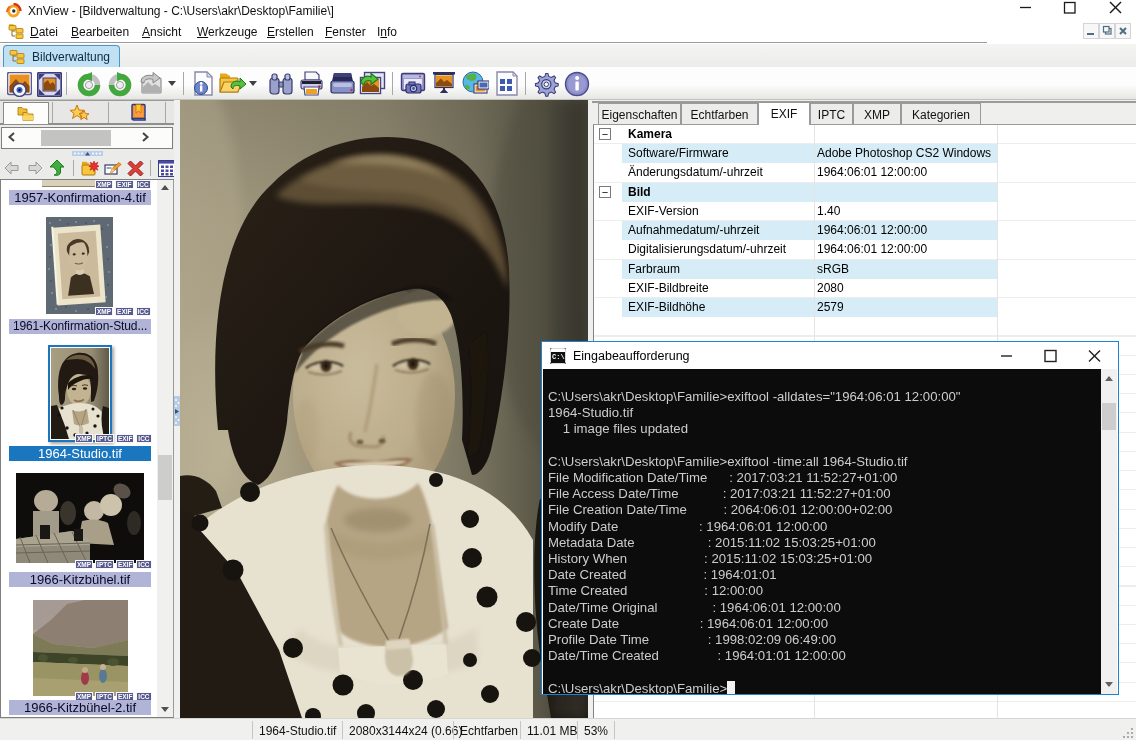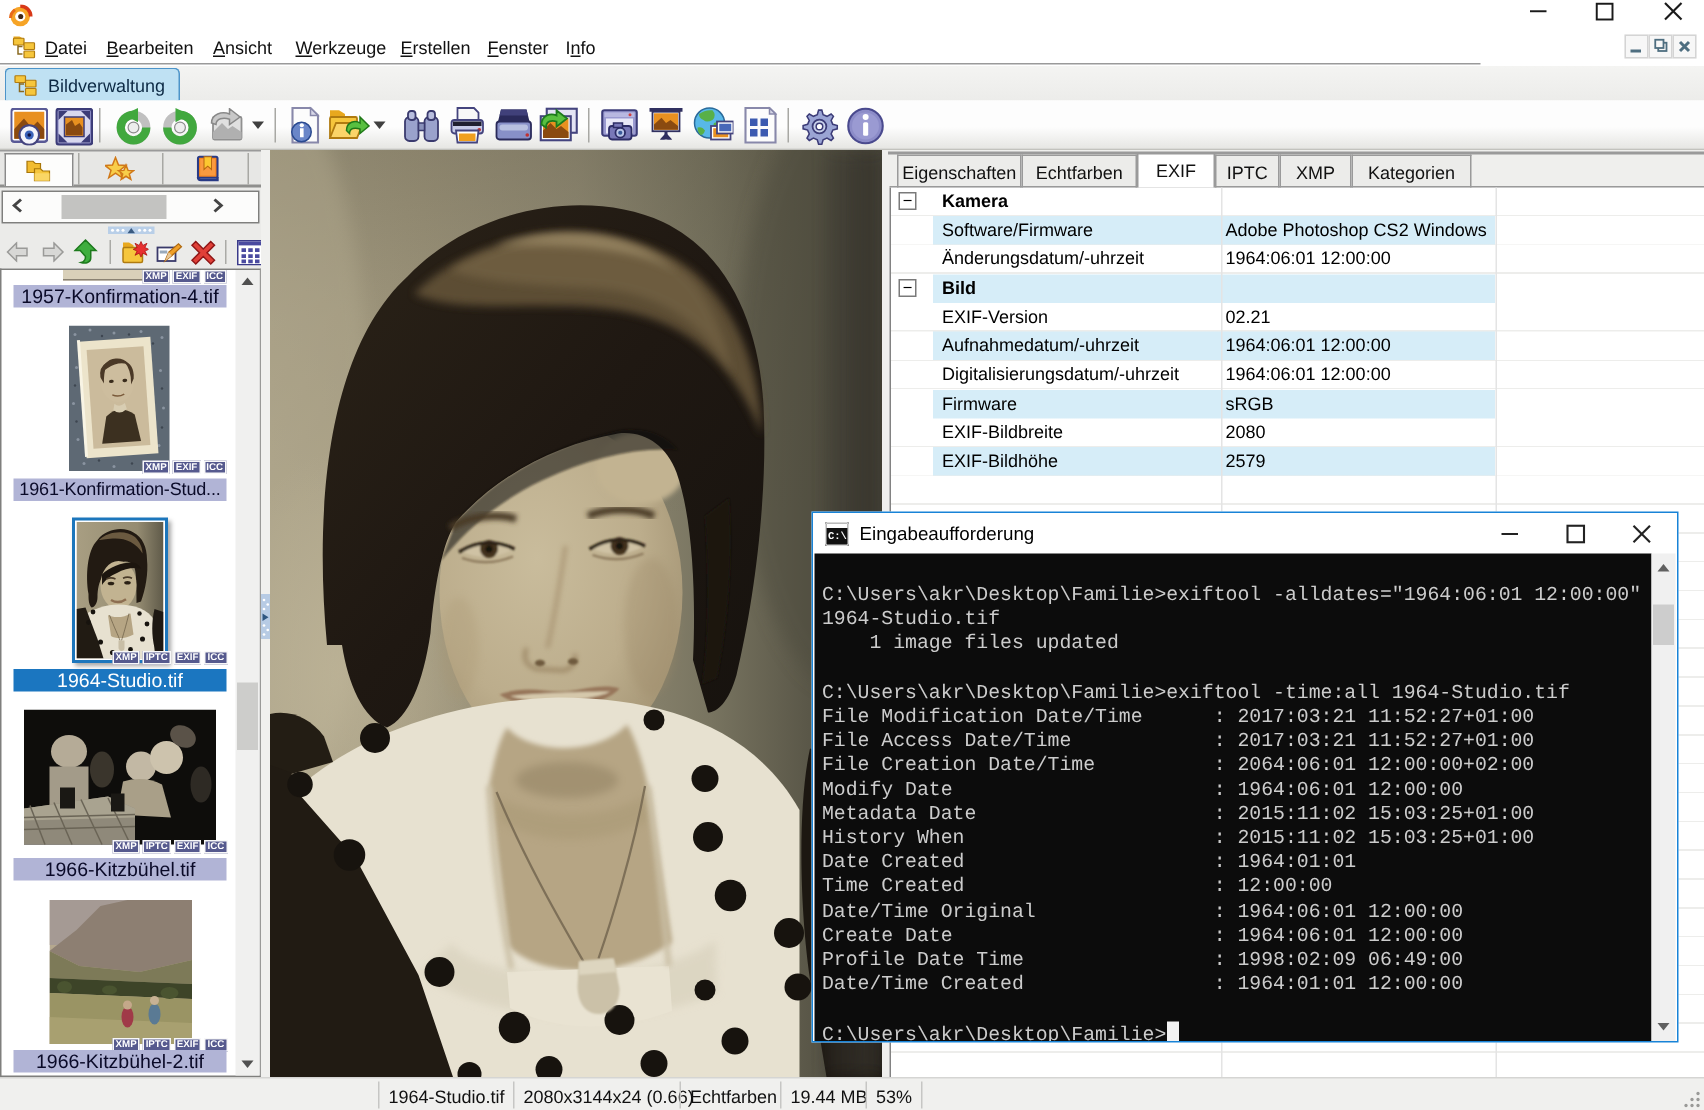--- a/index.html
+++ b/index.html
@@ -20,37 +20,38 @@
 .stext{position:absolute;top:5px;font-size:12px;color:#111;white-space:pre}
 .ptab{position:absolute;top:3px;height:22px;background:#ececea;border:1px solid #9a9a9a;border-bottom:none;font-size:12px;color:#111;text-align:center;padding-top:4px}
 #ptabactive{top:2px;height:23px;background:#fff;z-index:3}
 #tbl{position:absolute;left:6px;top:25px;width:542px;height:593px;background:repeating-linear-gradient(to bottom,transparent 0px,transparent 18.2px,#ededeb 18.2px,#ededeb 19.23px)}
 .trow{position:absolute;left:0;width:542px;height:19px;font-size:12px;color:#000}
 .trow.tblue{background:linear-gradient(90deg,#fff 28px,#d6edf8 28px,#d6edf8 403px,#fff 403px)}
 .texp{position:absolute;left:5px;top:3px;width:12px;height:12px;border:1px solid #7a7a7a;background:#fff;font-size:11px;line-height:10px;text-align:center}
 .tname{position:absolute;left:34px;top:2px;white-space:pre}
 .tval{position:absolute;left:223px;top:2px;white-space:pre}
 #cmdtitle{position:absolute;left:0;top:0;width:576px;height:27px;background:#fff}
-#cmdcon{position:absolute;left:1px;top:27px;width:558px;height:325px;background:#0c0c0c;color:#cccccc;font-family:Liberation Mono, monospace;font-size:13.2px;line-height:16.2px;white-space:pre;padding:20px 0 0 5px;overflow:hidden}
+#cmdcon{position:absolute;left:1px;top:27px;width:558px;height:325px;background:#0c0c0c;color:#cccccc;font-family:Liberation Sans, sans-serif;font-size:13.2px;line-height:16.2px;white-space:pre;padding:20px 0 0 5px;overflow:hidden}
 #cmdsb{position:absolute;left:559px;top:27px;width:16px;height:325px;background:#f0f0f0}
 .thlabel{position:absolute;left:9px;width:142px;height:15px;background:#b1b4d6;font-size:13px;color:#0a0a28;text-align:center;line-height:15px;white-space:nowrap;overflow:hidden}
 .badges{position:absolute;display:flex;gap:2px}
 .badge{height:9px;background:#565a8e;border:1px solid #f8f8f8;color:#fff;font-size:6.5px;font-weight:bold;line-height:7.5px;padding:0 1px;font-family:"Liberation Sans",sans-serif}
 .navsep{position:absolute;top:60px;width:1px;height:16px;background:#aaaaa6}
 .icon{position:absolute}
 </style></head>
 <body>
 <div class="abs" id="titlebar">
   <svg class="icon" style="left:5px;top:3px" width="17" height="16">
       <circle cx="8.5" cy="8" r="6.5" fill="#f6a426"></circle>
       <path d="M8.5,1 A7,7 0 0,1 15.5,8" fill="none" stroke="#d83818" stroke-width="2.4"></path>
       <path d="M2,9 A7,7 0 0,1 5,3.5" fill="none" stroke="#e86a1a" stroke-width="2"></path>
       <circle cx="8.5" cy="8" r="3.4" fill="#fff"></circle>
       <circle cx="8.8" cy="8" r="1.7" fill="#402818"></circle>
     </svg>
+  <div class="abs" id="titletext">XnView - [Bildverwaltung - C:\Users\akr\Desktop\Familie\]</div>
   <svg class="icon" style="left:1014px;top:0" width="122" height="18">
       <line x1="6" y1="7.5" x2="17" y2="7.5" stroke="#1a1a1a" stroke-width="1.3"></line>
       <rect x="50.5" y="2.5" width="10.5" height="10.5" fill="none" stroke="#1a1a1a" stroke-width="1.3"></rect>
       <line x1="96" y1="2" x2="107" y2="13" stroke="#1a1a1a" stroke-width="1.4"></line>
       <line x1="107" y1="2" x2="96" y2="13" stroke="#1a1a1a" stroke-width="1.4"></line>
     </svg>
 </div>
 <div class="abs" id="menubar">
   <div class="menuitem" style="left:30px"><u>D</u>atei</div>
   <div class="menuitem" style="left:71px"><u>B</u>earbeiten</div>
@@ -687,32 +688,32 @@
     <div class="trow" style="top:38px">
         <span class="tname">Änderungsdatum/-uhrzeit</span>
         <span class="tval">1964:06:01 12:00:00</span>
       </div>
     <div class="trow tblue" style="top:58px">
         <span class="texp">−</span>
         <b class="tname">Bild</b>
       </div>
     <div class="trow" style="top:77px">
         <span class="tname">EXIF-Version</span>
-        <span class="tval">02.21</span>
+        <span class="tval">1.40</span>
       </div>
     <div class="trow tblue" style="top:96px">
         <span class="tname">Aufnahmedatum/-uhrzeit</span>
         <span class="tval">1964:06:01 12:00:00</span>
       </div>
     <div class="trow" style="top:115px">
         <span class="tname">Digitalisierungsdatum/-uhrzeit</span>
         <span class="tval">1964:06:01 12:00:00</span>
       </div>
     <div class="trow tblue" style="top:135px">
-        <span class="tname">Firmware</span>
+        <span class="tname">Farbraum</span>
         <span class="tval">sRGB</span>
       </div>
     <div class="trow" style="top:154px">
         <span class="tname">EXIF-Bildbreite</span>
         <span class="tval">2080</span>
       </div>
     <div class="trow tblue" style="top:173px">
         <span class="tname">EXIF-Bildhöhe</span>
         <span class="tval">2579</span>
       </div>
@@ -766,21 +767,21 @@
   </div>
 </div>
 <div class="abs" id="statusbar">
   <div class="ssep" style="left:252px"></div>
   <div class="stext" style="left:259px">1964-Studio.tif</div>
   <div class="ssep" style="left:342px"></div>
   <div class="stext" style="left:349px">2080x3144x24 (0.66)</div>
   <div class="ssep" style="left:453px"></div>
   <div class="stext" style="left:460px">Echtfarben</div>
   <div class="ssep" style="left:520px"></div>
-  <div class="stext" style="left:527px">19.44 MB</div>
+  <div class="stext" style="left:527px">11.01 MB</div>
   <div class="ssep" style="left:577px"></div>
   <div class="stext" style="left:584px">53%</div>
   <div class="ssep" style="left:614px"></div>
   <svg class="icon" style="left:1122px;top:8px" width="12" height="12">
       <g fill="#9a9a98">
         <circle cx="10" cy="2" r="1.1"></circle>
         <circle cx="10" cy="6" r="1.1"></circle>
         <circle cx="10" cy="10" r="1.1"></circle>
         <circle cx="6" cy="6" r="1.1"></circle>
         <circle cx="6" cy="10" r="1.1"></circle>

